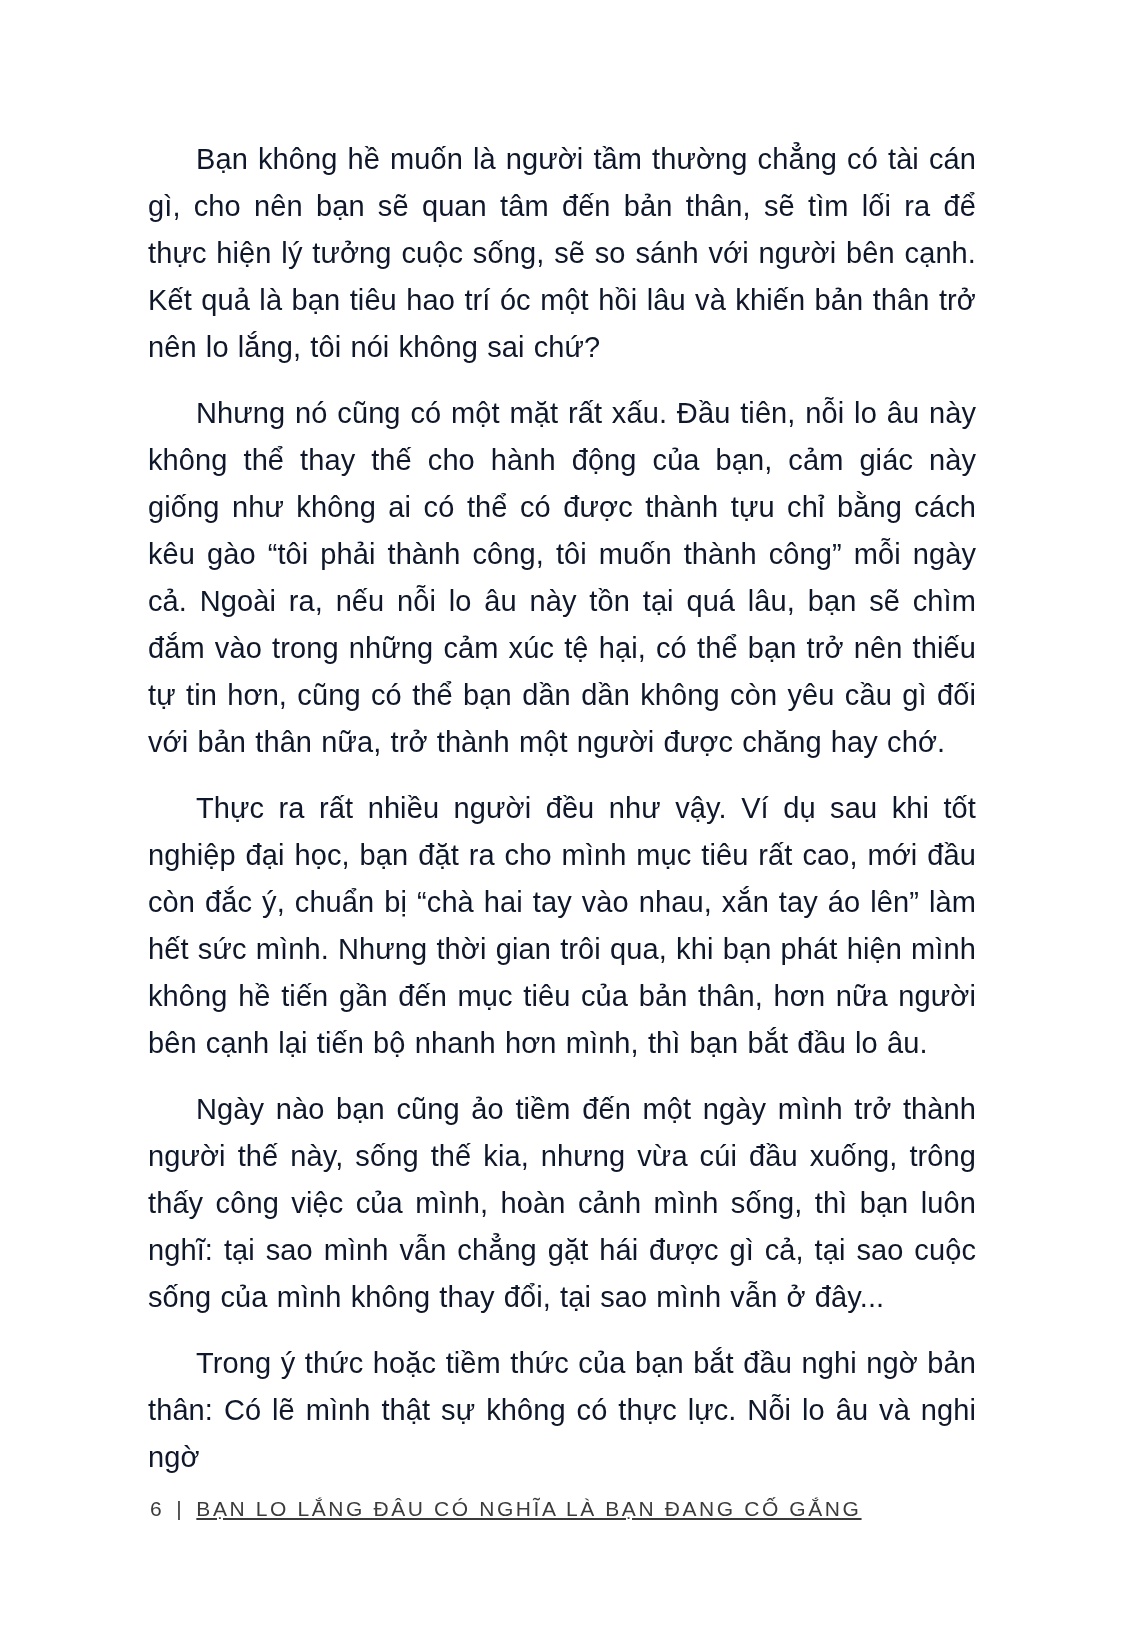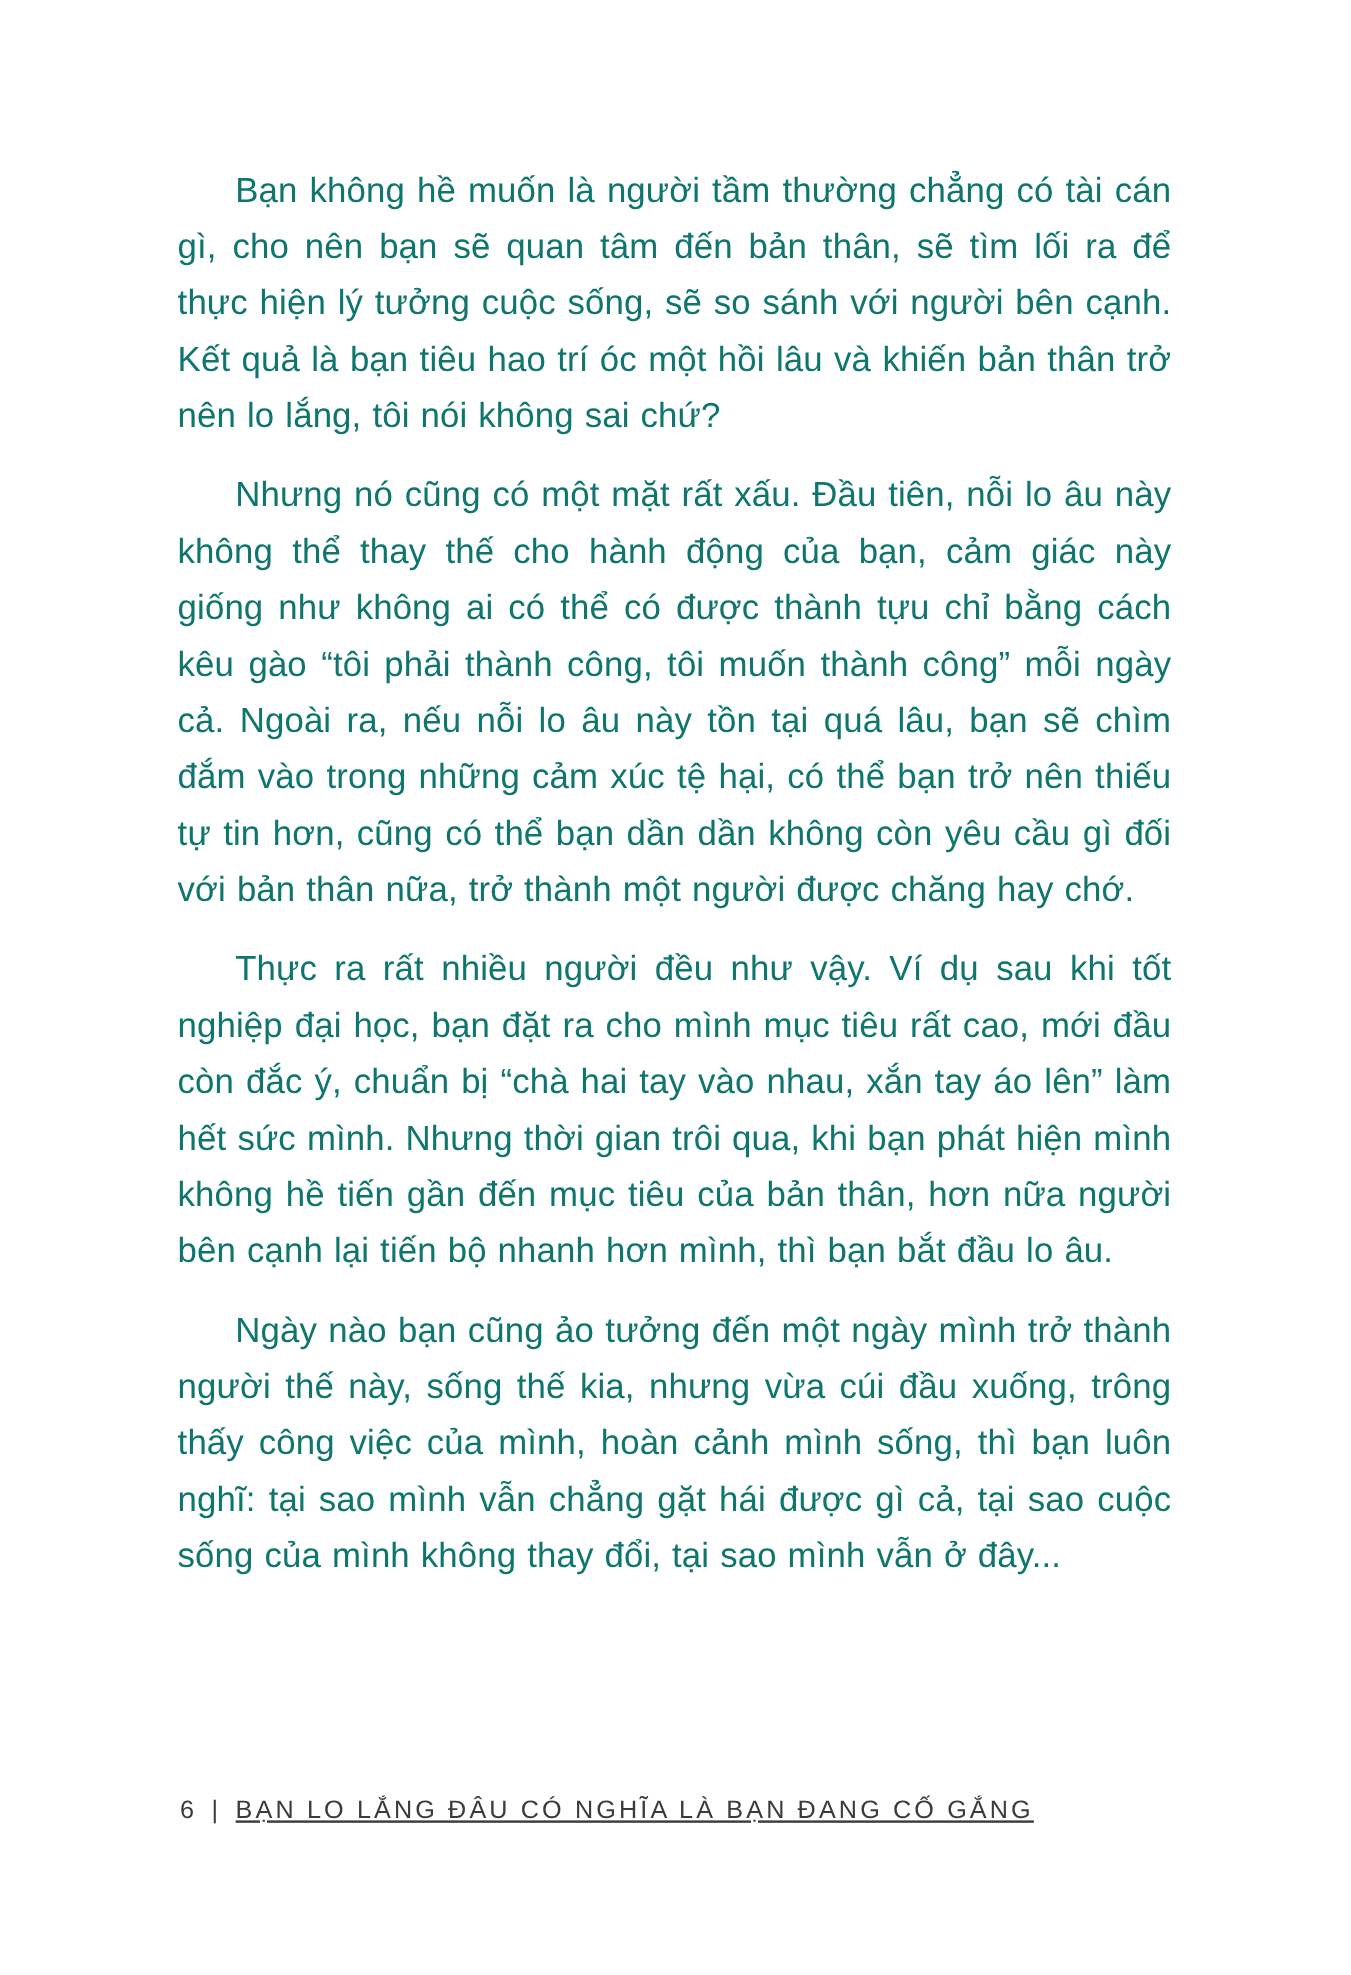--- a/index.html
+++ b/index.html
@@ -20,21 +20,21 @@
     position: absolute;
     left: 148px;
     top: 136px;
     width: 828px;
   }
   .body-para {
     margin: 0 0 19px 0;
     font-size: 29px;
     line-height: 47px;
     font-weight: 400;
-    color: #0f766e;
+    color: #0f172a;
     text-align: justify;
     text-indent: 48px;
     letter-spacing: 0.1px;
     word-spacing: 1px;
   }
   .footer {
     position: absolute;
     left: 150px;
     top: 1494px;
     display: flex;
@@ -57,20 +57,21 @@
 </style>
 </head>
 <body>
 
 <div class="page">
   <div class="content">
 
   <p class="body-para">Bạn không hề muốn là người tầm thường chẳng có tài cán gì, cho nên bạn sẽ quan tâm đến bản thân, sẽ tìm lối ra để thực hiện lý tưởng cuộc sống, sẽ so sánh với người bên cạnh. Kết quả là bạn tiêu hao trí óc một hồi lâu và khiến bản thân trở nên lo lắng, tôi nói không sai chứ?</p>
       <p class="body-para">Nhưng nó cũng có một mặt rất xấu. Đầu tiên, nỗi lo âu này không thể thay thế cho hành động của bạn, cảm giác này giống như không ai có thể có được thành tựu chỉ bằng cách kêu gào “tôi phải thành công, tôi muốn thành công” mỗi ngày cả. Ngoài ra, nếu nỗi lo âu này tồn tại quá lâu, bạn sẽ chìm đắm vào trong những cảm xúc tệ hại, có thể bạn trở nên thiếu tự tin hơn, cũng có thể bạn dần dần không còn yêu cầu gì đối với bản thân nữa, trở thành một người được chăng hay chớ.</p>
       <p class="body-para">Thực ra rất nhiều người đều như vậy. Ví dụ sau khi tốt nghiệp đại học, bạn đặt ra cho mình mục tiêu rất cao, mới đầu còn đắc ý, chuẩn bị “chà hai tay vào nhau, xắn tay áo lên” làm hết sức mình. Nhưng thời gian trôi qua, khi bạn phát hiện mình không hề tiến gần đến mục tiêu của bản thân, hơn nữa người bên cạnh lại tiến bộ nhanh hơn mình, thì bạn bắt đầu lo âu.</p>
-      <p class="body-para">Ngày nào bạn cũng ảo tưởng đến một ngày mình trở thành người thế này, sống thế kia, nhưng vừa cúi đầu xuống, trông thấy công việc của mình, hoàn cảnh mình sống, thì bạn luôn nghĩ: tại sao mình vẫn chẳng gặt hái được gì cả, tại sao cuộc sống của mình không thay đổi, tại sao mình vẫn ở đây...</p>
+      <p class="body-para">Ngày nào bạn cũng ảo tiềm đến một ngày mình trở thành người thế này, sống thế kia, nhưng vừa cúi đầu xuống, trông thấy công việc của mình, hoàn cảnh mình sống, thì bạn luôn nghĩ: tại sao mình vẫn chẳng gặt hái được gì cả, tại sao cuộc sống của mình không thay đổi, tại sao mình vẫn ở đây...</p>
+      <p class="body-para">Trong ý thức hoặc tiềm thức của bạn bắt đầu nghi ngờ bản thân: Có lẽ mình thật sự không có thực lực. Nỗi lo âu và nghi ngờ</p>
     </div>
   <div class="footer">
     <span class="page-num">6</span>
     <span class="sep">|</span>
     <span class="running-title">BẠN LO LẮNG ĐÂU CÓ NGHĨA LÀ BẠN ĐANG CỐ GẮNG</span>
   </div>
 </div>
 
 </body></html>

